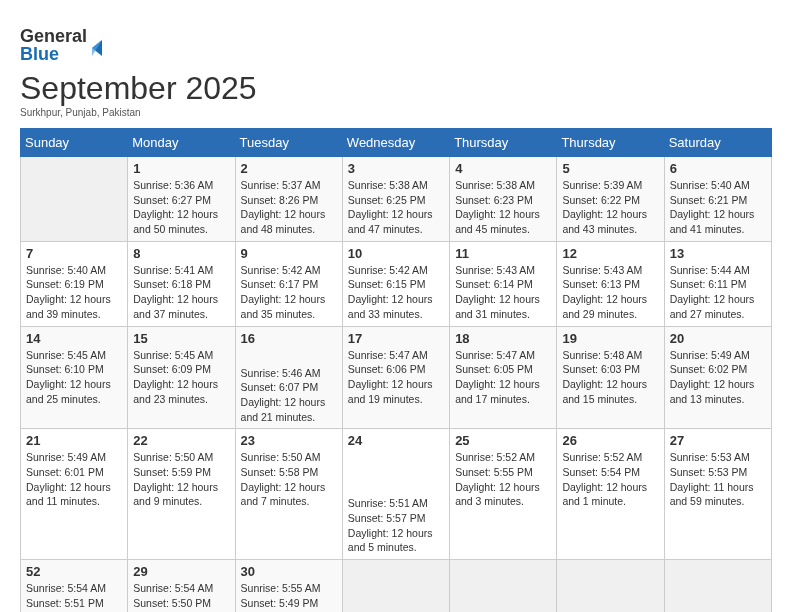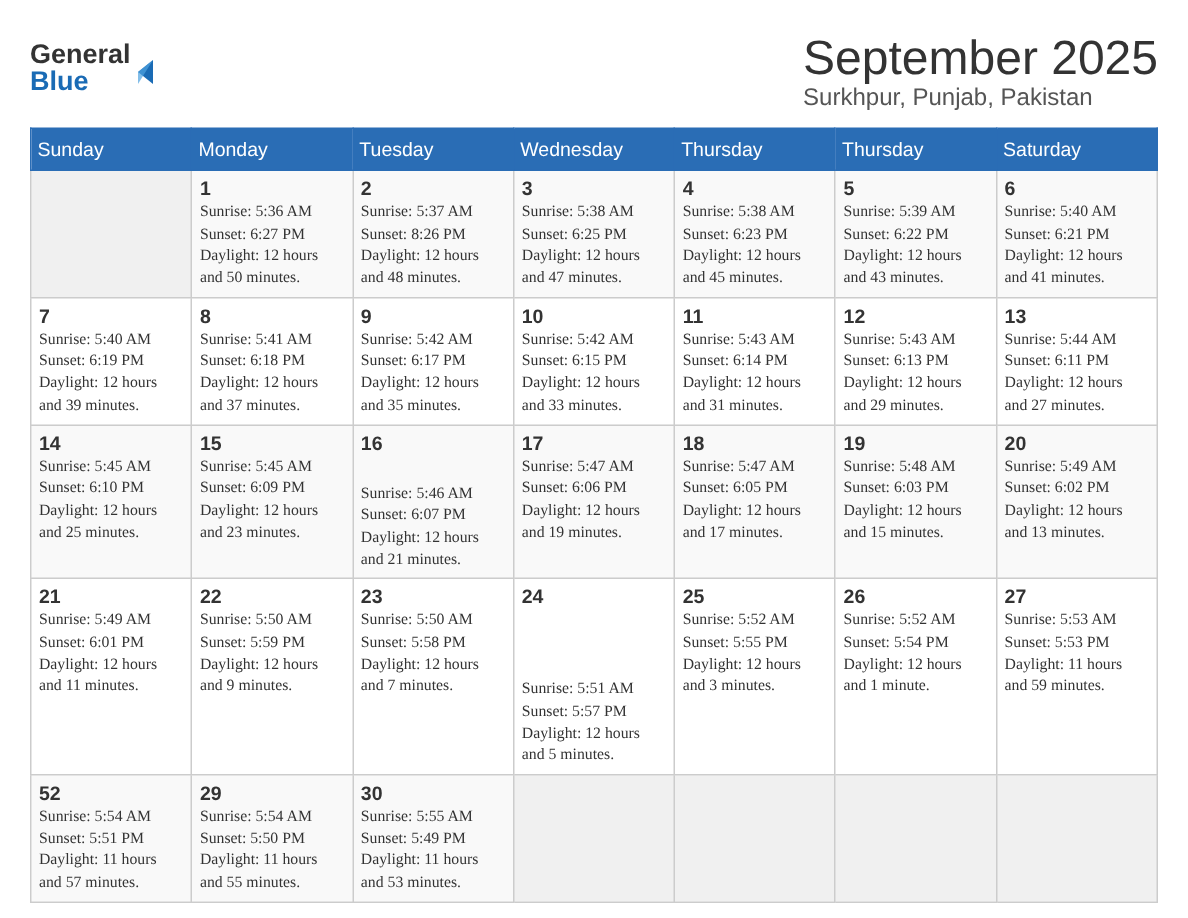--- a/index.html
+++ b/index.html
@@ -8,36 +8,37 @@
       background: #fff;
       width: 792px;
       min-height: 612px;
       padding: 20px;
     }
     .header {
       display: flex;
       justify-content: space-between;
       align-items: flex-start;
       margin-bottom: 10px;
+      flex-direction: column;
     }
     .logo {
       display: flex;
       flex-direction: column;
       align-items: flex-start;
     }
     .title-block {
       text-align: left;
     }
     .month-title {
       font-size: 32px;
       color: #333;
       font-weight: normal;
     }
     .location {
-      font-size: 16px;
+      font-size: 10px;
       color: #555;
     }
     .calendar {
       width: 100%;
       border-collapse: collapse;
       font-size: 11px;
     }
     .calendar thead tr th {
       background-color: #2a6db5;
       color: #fff;
@@ -65,21 +66,20 @@
     .day-num {
       font-size: 13px;
       font-weight: bold;
       margin-bottom: 2px;
       display: block;
     }
     .day-info {
       font-size: 10.5px;
       line-height: 1.4;
       color: #333;
-      font-family: Liberation Serif, serif;
     }
     .empty-cell {
       background: #f0f0f0 !important;
     }
   </style>
 </head>
 <body>
 
 <div class="header">
   <div class="logo">

